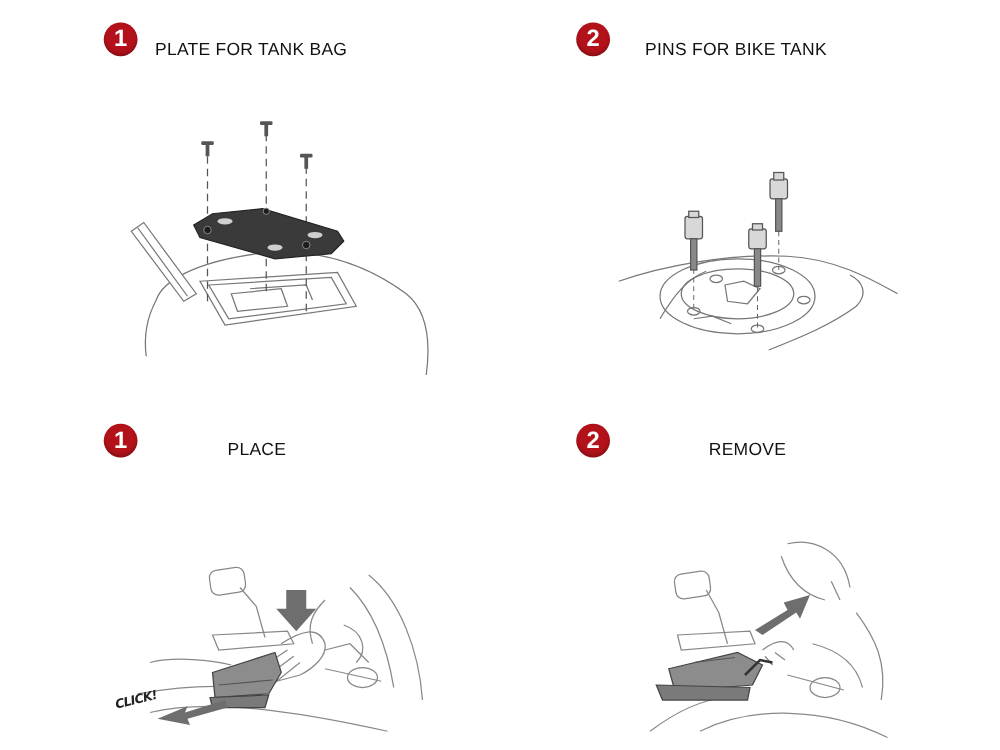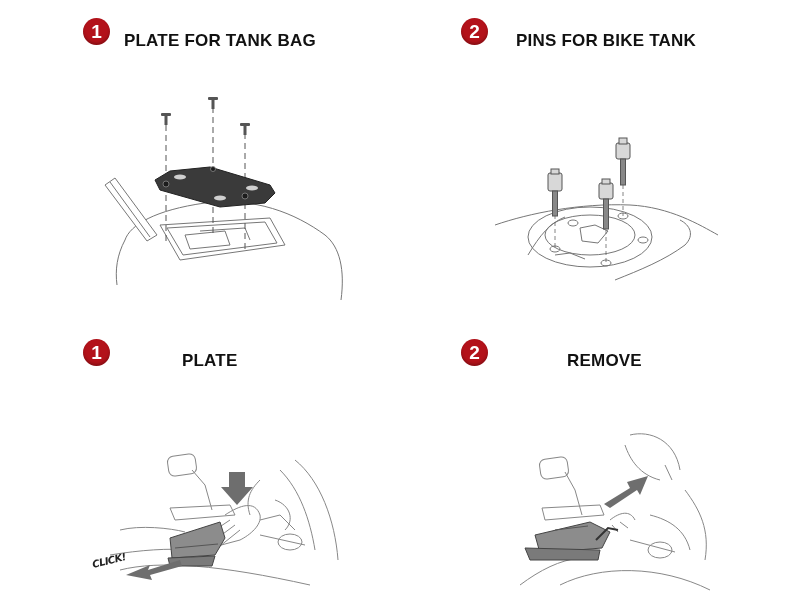--- a/index.html
+++ b/index.html
@@ -25,22 +25,22 @@
       background: #b3121a;
       color: #ffffff;
       font-weight: bold;
       font-size: 19px;
       line-height: 27px;
       text-align: center;
       box-shadow: inset 0 -2px 3px rgba(0,0,0,0.25);
     }
     .step-title {
       position: absolute;
-      font-weight: bold;
-      font-size: 17px;
+      font-weight: normal;
+      font-size: 14px;
       color: #111111;
       letter-spacing: 0.2px;
       white-space: nowrap;
     }
     .illus {
       position: absolute;
     }
     .click-label {
       position: absolute;
       font-family: "DejaVu Sans", sans-serif;
@@ -142,21 +142,21 @@
         <rect x="113.5" y="74" width="5" height="30" fill="#888"></rect>
         <rect x="126" y="18" width="14" height="16" rx="2"></rect>
         <rect x="129" y="13" width="8" height="6"></rect>
         <rect x="130.5" y="34" width="5" height="26" fill="#888"></rect>
       </g>
     </svg>
   </div>
 
   <div>
     <div class="step-badge" style="left:83px; top:339px;">1</div>
-    <div class="step-title" style="left:182px; top:351px;">PLATE</div>
+    <div class="step-title" style="left:182px; top:351px;">PLACE</div>
 
     <svg class="illus" style="left:80px; top:420px;" width="260" height="180" viewBox="0 0 260 180">
       <g fill="none" stroke="#888" stroke-width="1">
 
         <rect x="88" y="35" width="28" height="20" rx="6" transform="rotate(-8 102 45)"></rect>
         <path d="M112 50 L 125 65 L 132 90"></path>
 
         <path d="M90 88 L 150 85 L 155 95 L 95 100 Z"></path>
         <ellipse cx="210" cy="122" rx="12" ry="8"></ellipse>
         <path d="M180 115 L 225 125"></path>

